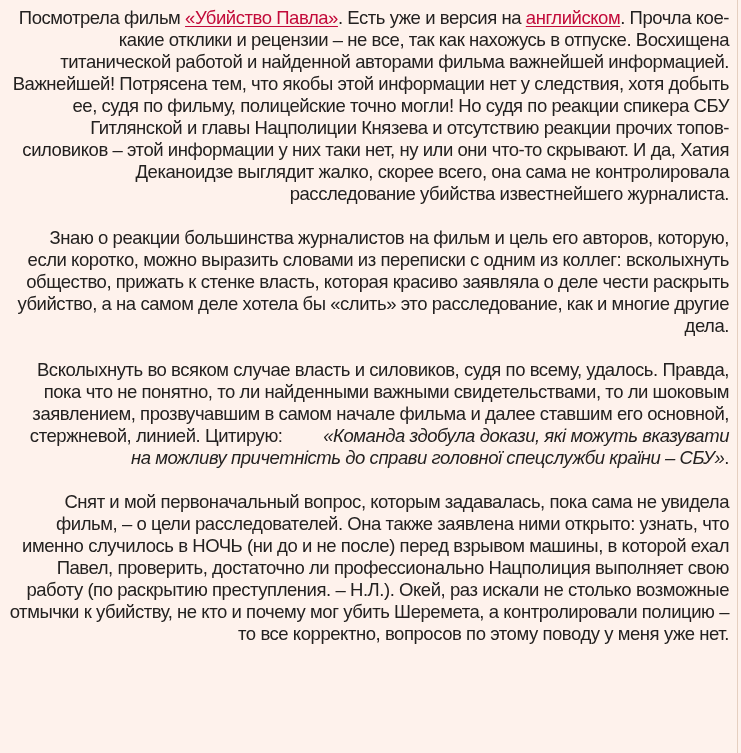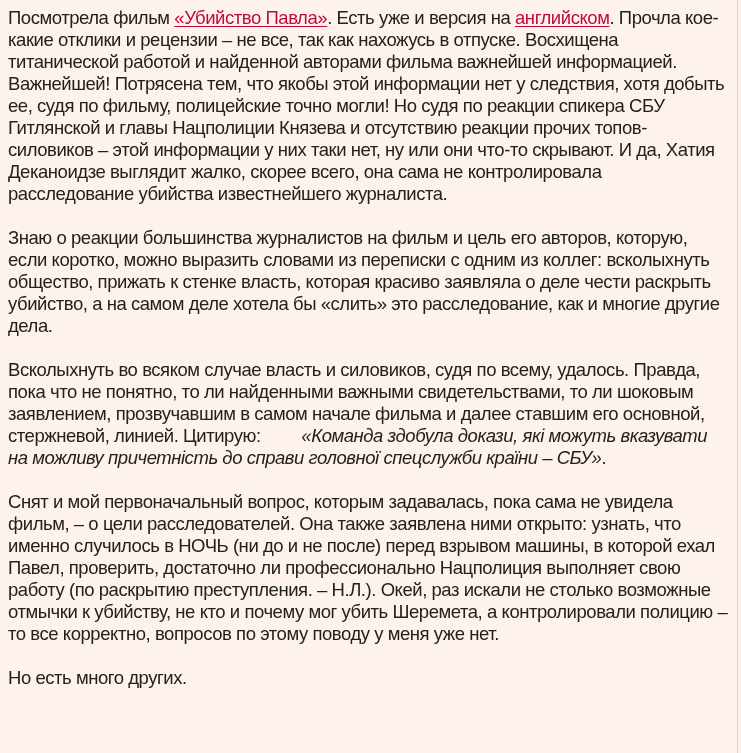--- a/index.html
+++ b/index.html
@@ -1,15 +1,15 @@
 <!DOCTYPE html>
 <html><head>
 <meta charset="utf-8">
 <style>
-  * { margin: 0; padding: 0; box-sizing: border-box; }
+  * { margin: 0; padding: 0; box-sizing: border-box; text-align: right; }
   html, body { width: 741px; height: 753px; overflow: hidden; }
   body {
     background: #fef2ec;
     color: #232120;
     font-family: "Liberation Sans", "DejaVu Sans", sans-serif;
     position: relative;
   }
   .article {
     padding: 7px 12px 0 8px;
     font-size: 18.5px;
@@ -40,15 +40,14 @@
   }
 </style>
 </head>
 <body style="background: rgb(254, 242, 236); color: rgb(35, 33, 32);">
 
 <div class="article">
     <p><span>Посмотрела фильм </span><a class="inline-link" href="#" style="color: rgb(194, 11, 58);">«Убийство Павла»</a><span>. Есть уже и версия на </span><a class="inline-link" href="#" style="color: rgb(194, 11, 58);">английском</a><span>. Прочла кое-какие отклики и рецензии – не все, так как нахожусь в отпуске. Восхищена титанической работой и найденной авторами фильма важнейшей информацией. Важнейшей! Потрясена тем, что якобы этой информации нет у следствия, хотя добыть ее, судя по фильму, полицейские точно могли! Но судя по реакции спикера СБУ Гитлянской и главы Нацполиции Князева и отсутствию реакции прочих топов-силовиков – этой информации у них таки нет, ну или они что-то скрывают. И да, Хатия Деканоидзе выглядит жалко, скорее всего, она сама не контролировала расследование убийства известнейшего журналиста.</span></p>
     <p><span>Знаю о реакции большинства журналистов на фильм и цель его авторов, которую, если коротко, можно выразить словами из переписки с одним из коллег: всколыхнуть общество, прижать к стенке власть, которая красиво заявляла о деле чести раскрыть убийство, а на самом деле хотела бы «слить» это расследование, как и многие другие дела.</span></p>
     <p><span>Всколыхнуть во всяком случае власть и силовиков, судя по всему, удалось. Правда, пока что не понятно, то ли найденными важными свидетельствами, то ли шоковым заявлением, прозвучавшим в самом начале фильма и далее ставшим его основной, стержневой, линией. Цитирую: </span><em class="quote">«Команда здобула докази, які можуть вказувати на можливу причетність до справи головної спецслужби країни – СБУ»</em><span>.</span></p>
     <p><span>Снят и мой первоначальный вопрос, которым задавалась, пока сама не увидела фильм, – о цели расследователей. Она также заявлена ними открыто: узнать, что именно случилось в НОЧЬ (ни до и не после) перед взрывом машины, в которой ехал Павел, проверить, достаточно ли профессионально Нацполиция выполняет свою работу (по раскрытию преступления. – Н.Л.). Окей, раз искали не столько возможные отмычки к убийству, не кто и почему мог убить Шеремета, а контролировали полицию – то все корректно, вопросов по этому поводу у меня уже нет.</span></p>
-    <p><span>Но есть много других.</span></p>
   </div>
 <div class="right-edge" style="background: rgb(229, 207, 192);"></div>
 
 </body></html>

